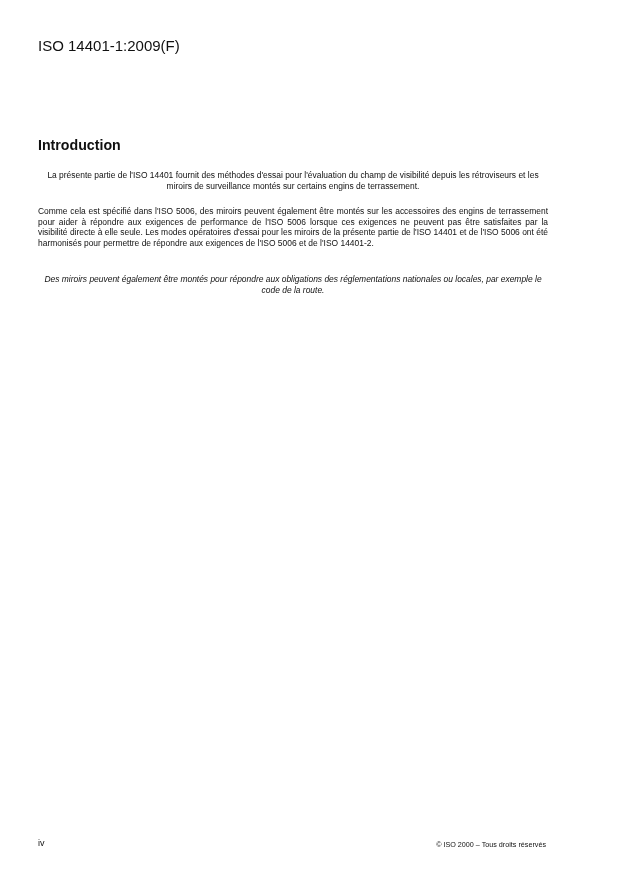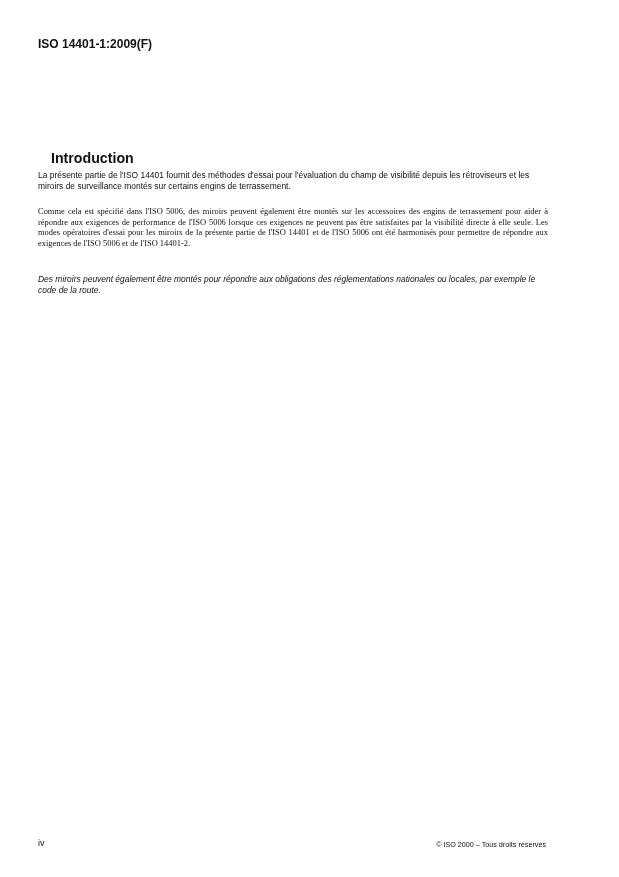--- a/index.html
+++ b/index.html
@@ -1,24 +1,24 @@
 <!DOCTYPE html>
 <html><head>
 <meta charset="utf-8">
 <style>
   html, body { margin: 0; padding: 0; background: #ffffff; }
   body { width: 619px; height: 877px; position: relative; overflow: hidden;
          font-family: "Liberation Sans", sans-serif; color: #111; }
-  .header { position: absolute; left: 38px; top: 37px; font-size: 12px; font-weight: bold; }
-  .title { position: absolute; left: 38px; top: 137px; font-size: 14.2px; font-weight: bold; margin: 13px; }
+  .header { position: absolute; left: 38px; top: 37px; font-size: 15px; font-weight: normal; }
+  .title { position: absolute; left: 38px; top: 137px; font-size: 14.2px; font-weight: bold; margin: 0; }
   .para { position: absolute; left: 38px; width: 510px; font-size: 8.45px; line-height: 10.6px;
           text-align: justify; margin: 0; }
-  .para.last-left { text-align: left; }
+  .para.last-left { text-align: center; }
   .p1 { top: 170px; }
-  .p2 { top: 206px; font-family: Liberation Serif, serif; }
+  .p2 { top: 206px; }
   .p3 { top: 274px; font-style: italic; }
   .footer-left { position: absolute; left: 38px; top: 838px; font-size: 9px; }
   .footer-right { position: absolute; right: 73px; top: 840px; font-size: 7.2px; }
 </style>
 </head>
 <body>
 
 <div class="header">ISO 14401-1:2009(F)</div>
 
 <h1 class="title">Introduction</h1>

